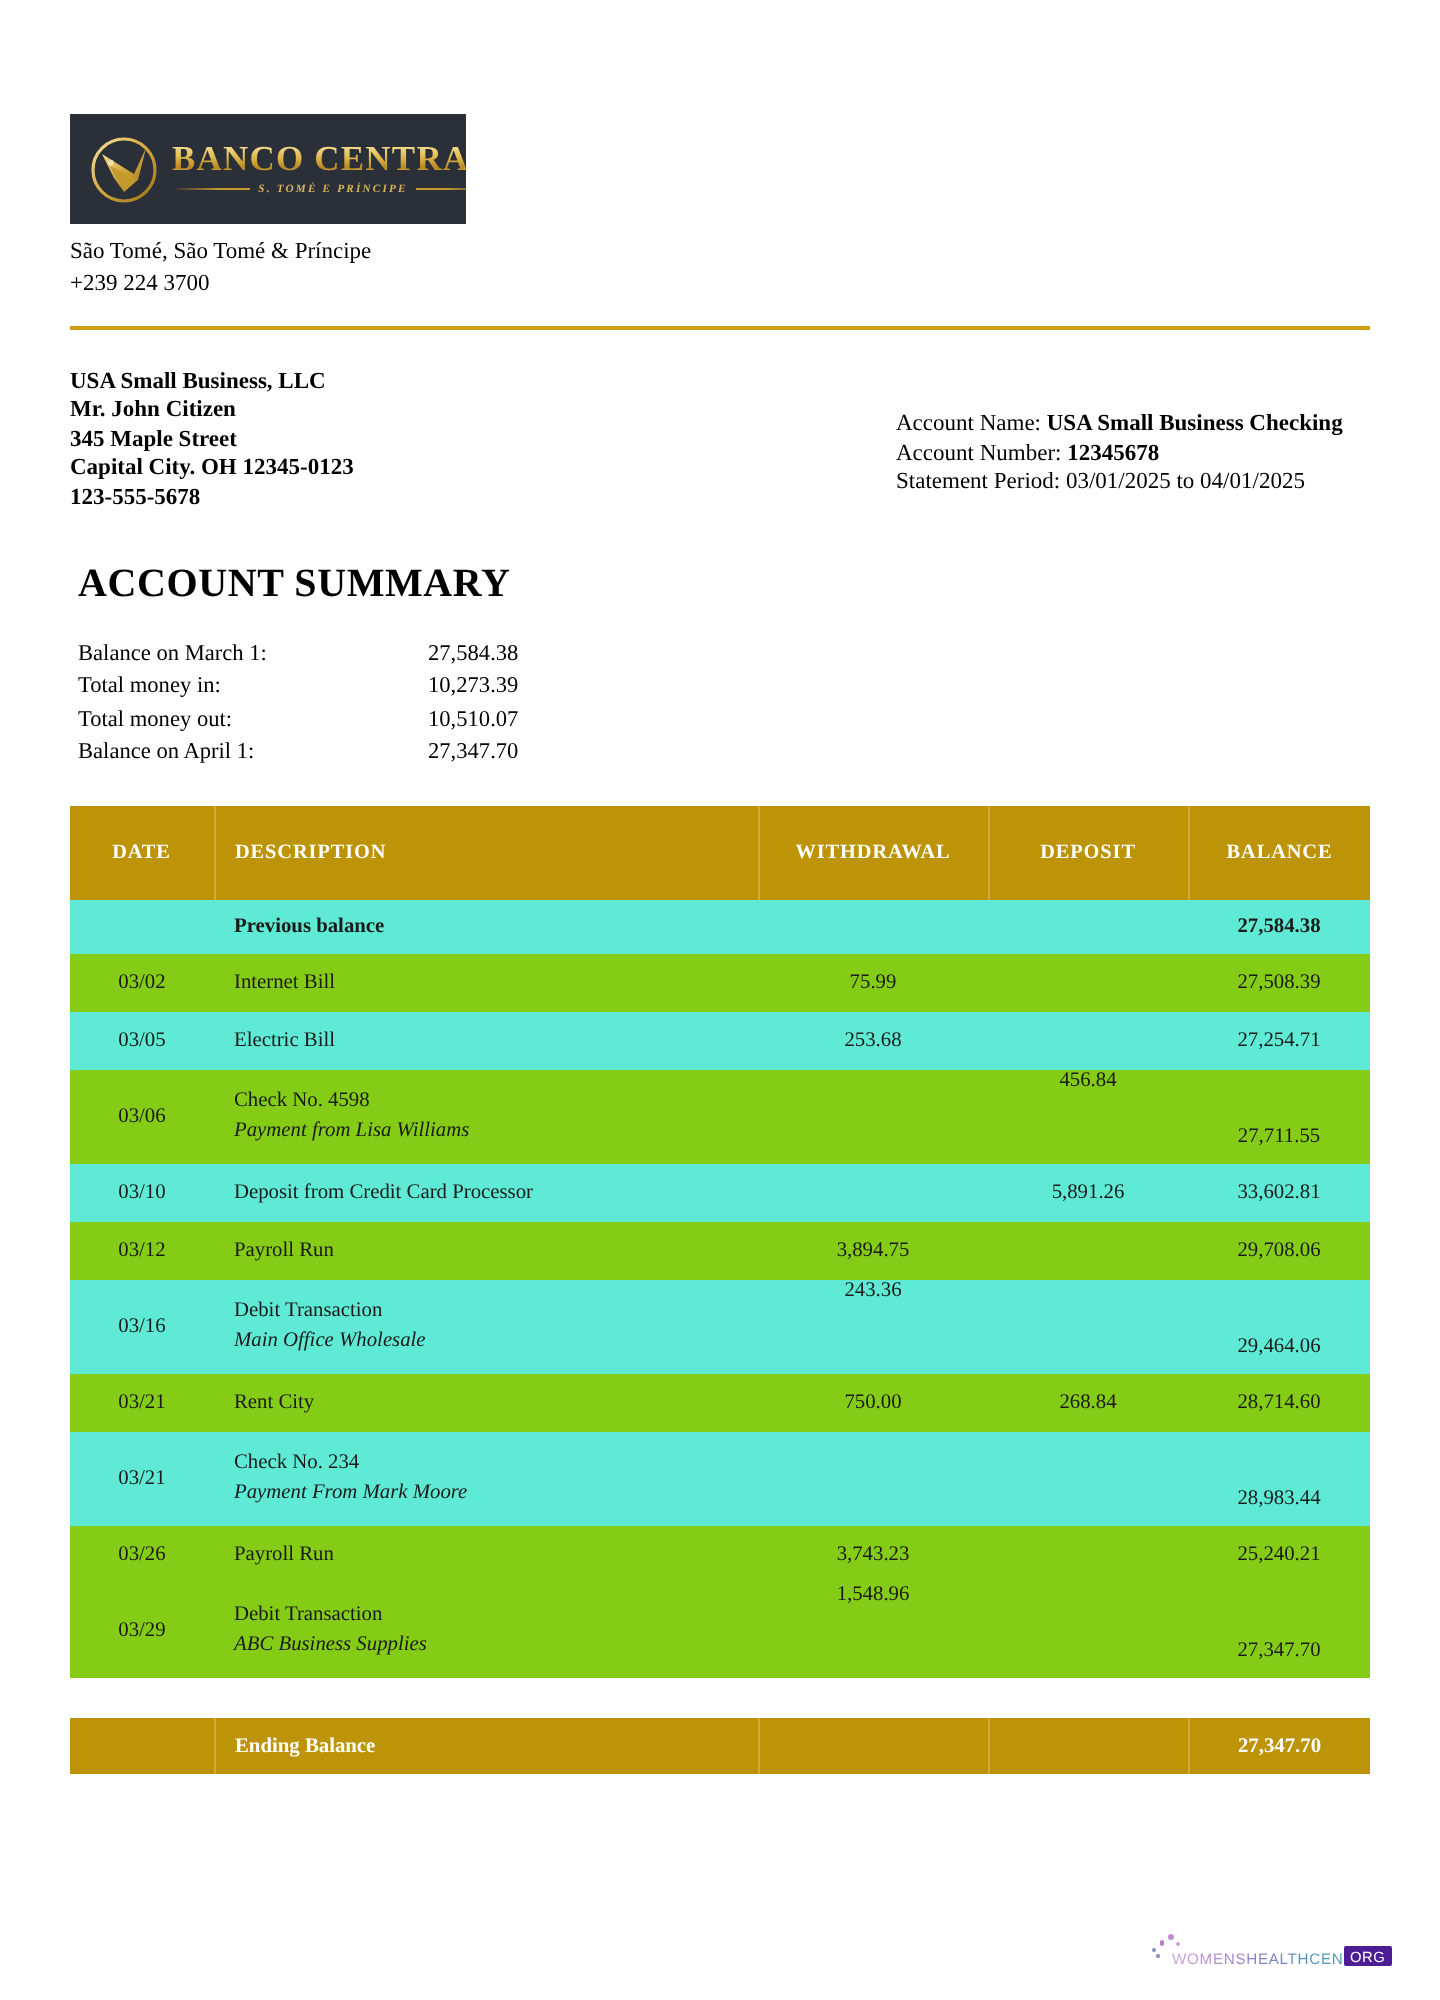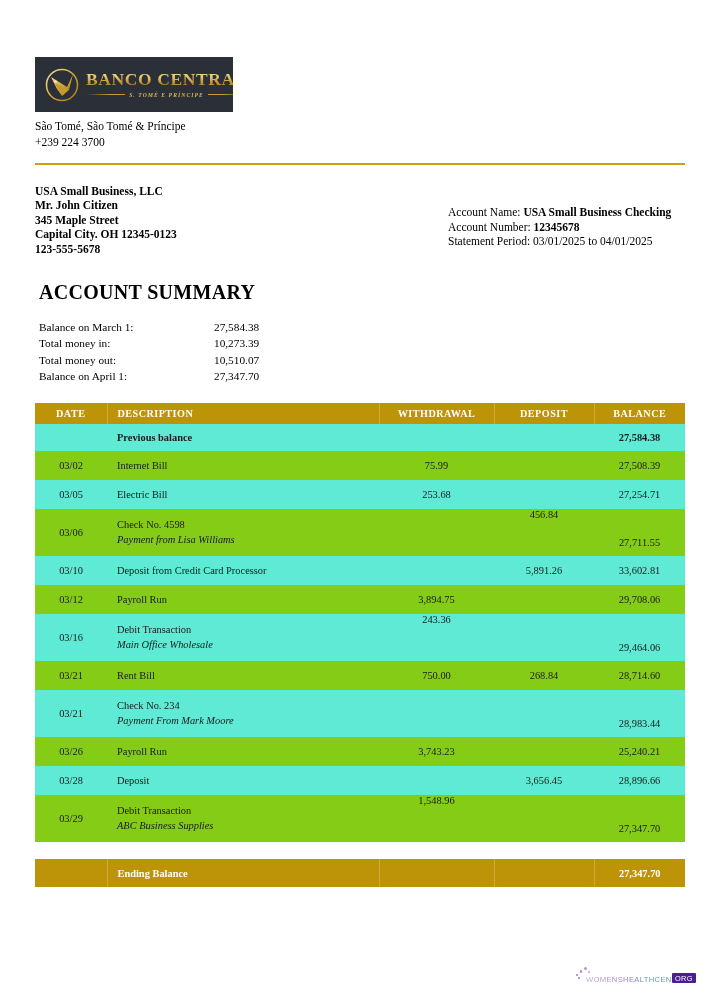--- a/index.html
+++ b/index.html
@@ -162,21 +162,21 @@
   .txn col.c-wdr   { width: 115px; }
   .txn col.c-dep   { width: 100px; }
   .txn col.c-bal   { width: 91px; }
 
   .txn thead th {
     background: #bd9407;
     color: #ffffff;
     font-size: 10.2px;
     font-weight: bold;
     letter-spacing: 0.45px;
-    height: 21px;
+    height: 47px;
     padding: 0 10px;
     text-align: center;
     border-right: 1px solid #cfa93a;
     box-sizing: border-box;
   }
   .txn thead th:last-child { border-right: none; }
   .txn thead th.left { text-align: left; }
 
   .txn tbody td {
     padding: 0 10px;
@@ -429,21 +429,21 @@
             <span class="desc-main">Debit Transaction</span>
             <span class="desc-sub">Main Office Wholesale</span>
           </td>
           <td class="num">243.36</td>
           <td class="num"></td>
           <td class="bal">29,464.06</td>
         </tr>
         <tr class="one-line plain">
           <td class="date">03/21</td>
           <td class="desc">
-            <span class="desc-main">Rent Bill</span>
+            <span class="desc-main">Rent City</span>
           </td>
           <td class="num">750.00</td>
           <td class="num">268.84</td>
           <td class="bal">28,714.60</td>
         </tr>
         <tr class="two-line stripe">
           <td class="date">03/21</td>
           <td class="desc">
             <span class="desc-main">Check No. 234</span>
             <span class="desc-sub">Payment From Mark Moore</span>
@@ -453,29 +453,20 @@
           <td class="bal">28,983.44</td>
         </tr>
         <tr class="one-line plain">
           <td class="date">03/26</td>
           <td class="desc">
             <span class="desc-main">Payroll Run</span>
           </td>
           <td class="num">3,743.23</td>
           <td class="num"></td>
           <td class="bal">25,240.21</td>
-        </tr>
-        <tr class="one-line stripe">
-          <td class="date">03/28</td>
-          <td class="desc">
-            <span class="desc-main">Deposit</span>
-          </td>
-          <td class="num"></td>
-          <td class="num">3,656.45</td>
-          <td class="bal">28,896.66</td>
         </tr>
         <tr class="two-line plain">
           <td class="date">03/29</td>
           <td class="desc">
             <span class="desc-main">Debit Transaction</span>
             <span class="desc-sub">ABC Business Supplies</span>
           </td>
           <td class="num">1,548.96</td>
           <td class="num"></td>
           <td class="bal">27,347.70</td>

